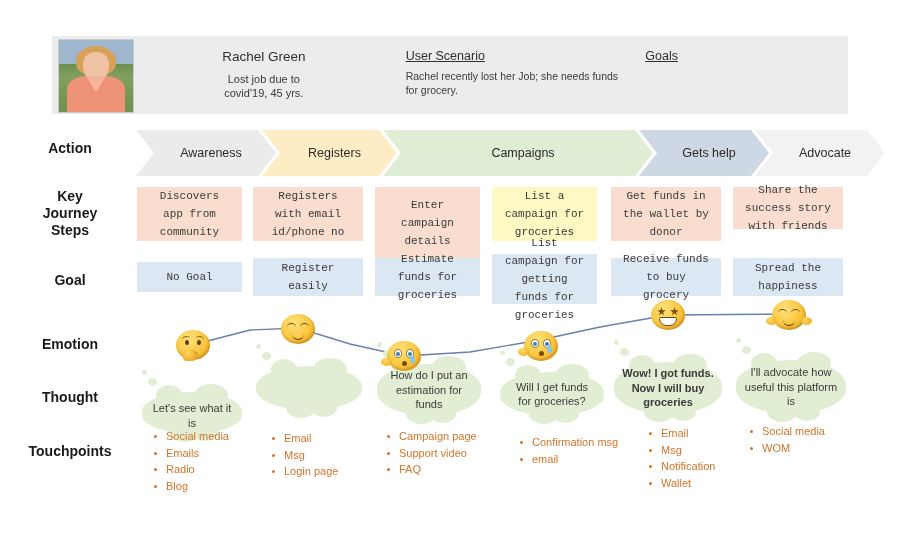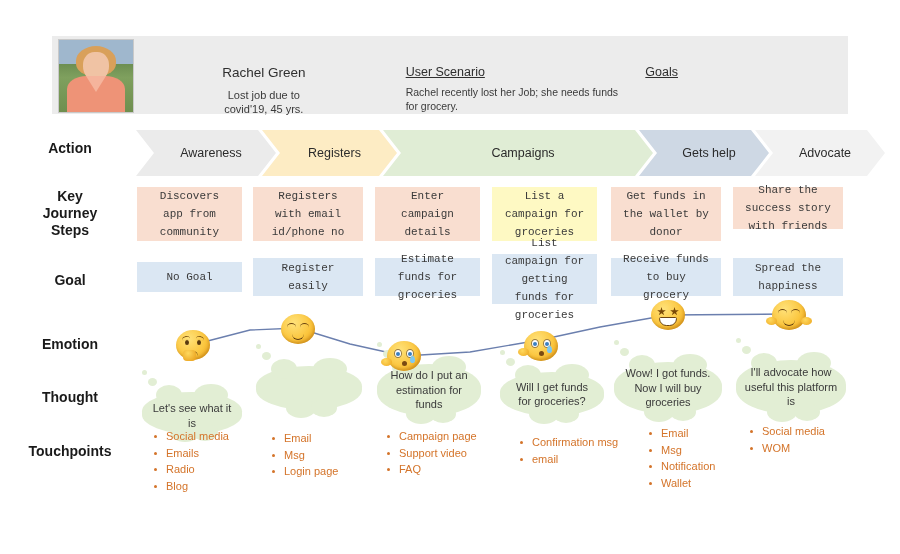--- a/index.html
+++ b/index.html
@@ -35,21 +35,21 @@
   }
   .photo-body{
     position:absolute;left:8px;top:36px;width:58px;height:38px;
     background:#ee9377;border-radius:34% 34% 0 0;
   }
   .photo-collar{
     position:absolute;left:27px;top:36px;width:20px;height:16px;
     background:#f5b49c;
     clip-path:polygon(0 0, 100% 0, 50% 100%);
   }
-  .persona-col{padding:24px 10px 0 0;box-sizing:border-box;}
+  .persona-col{padding:8px 10px 0 0;box-sizing:border-box;}
   .persona-col.c1{width:250px;padding-left:20px;text-align:center;}
   .persona-col.c2{width:250px;padding-left:22px;}
   .persona-col.c3{width:215px;padding-left:12px;}
   .p-name{font-size:13.5px;color:#2f2f2f;text-align:center;margin:5px 0 8px 0;}
   .p-sub{font-size:11px;line-height:14px;color:#3a3a3a;text-align:center;}
   .p-head{font-size:12.5px;color:#2f2f2f;text-decoration:underline;margin:5px 0 7px 0;}
   .p-text{font-size:10.5px;line-height:13.5px;color:#3a3a3a;}
 
   
   .rowlabel{
@@ -201,21 +201,21 @@
       </div>
     </div>
 
   <div id="steps-layer">
       <div class="card" style="left: 137px; top: 187px; width: 105px; height: 54px; background: rgb(249, 222, 208);">
         <span>Discovers app from community</span>
       </div>
       <div class="card" style="left: 253px; top: 187px; width: 110px; height: 54px; background: rgb(249, 222, 208);">
         <span>Registers with email id/phone no</span>
       </div>
-      <div class="card" style="left: 375px; top: 187px; width: 105px; height: 54px; background: rgb(249, 222, 208);">
+      <div class="card" style="left: 375px; top: 187px; width: 105px; height: 71px; background: rgb(249, 222, 208);">
         <span>Enter campaign details</span>
       </div>
       <div class="card" style="left: 492px; top: 187px; width: 105px; height: 54px; background: #fef9c3;">
         <span>List a campaign for  groceries</span>
       </div>
       <div class="card" style="left: 611px; top: 187px; width: 110px; height: 54px; background: rgb(249, 222, 208);">
         <span>Get funds in the wallet by donor</span>
       </div>
       <div class="card" style="left: 733px; top: 187px; width: 110px; height: 42px; background: rgb(249, 222, 208);">
         <span>Share the success story with friends</span>
@@ -319,21 +319,21 @@
         <span class="tail2"></span>
         <span class="txt">How do I put an estimation for funds</span>
       </div>
       <div class="cloud" style="left: 500px; top: 372px; width: 104px; height: 44px; background: rgb(226, 238, 212);">
         <span class="lobe1"></span>
         <span class="lobe2"></span>
         <span class="tail1"></span>
         <span class="tail2"></span>
         <span class="txt">Will I get funds for groceries?</span>
       </div>
-      <div class="cloud" style="left: 614px; top: 362px; width: 108px; height: 52px; background: rgb(226, 238, 212);">
+      <div class="cloud" style="left: 614px; top: 362px; width: 108px; height: 52px; background: rgb(226, 238, 212); font-weight: bold;">
         <span class="lobe1"></span>
         <span class="lobe2"></span>
         <span class="tail1"></span>
         <span class="tail2"></span>
         <span class="txt">Wow! I got funds. Now I will buy groceries</span>
       </div>
       <div class="cloud" style="left: 736px; top: 360px; width: 110px; height: 54px; background: rgb(226, 238, 212);">
         <span class="lobe1"></span>
         <span class="lobe2"></span>
         <span class="tail1"></span>

